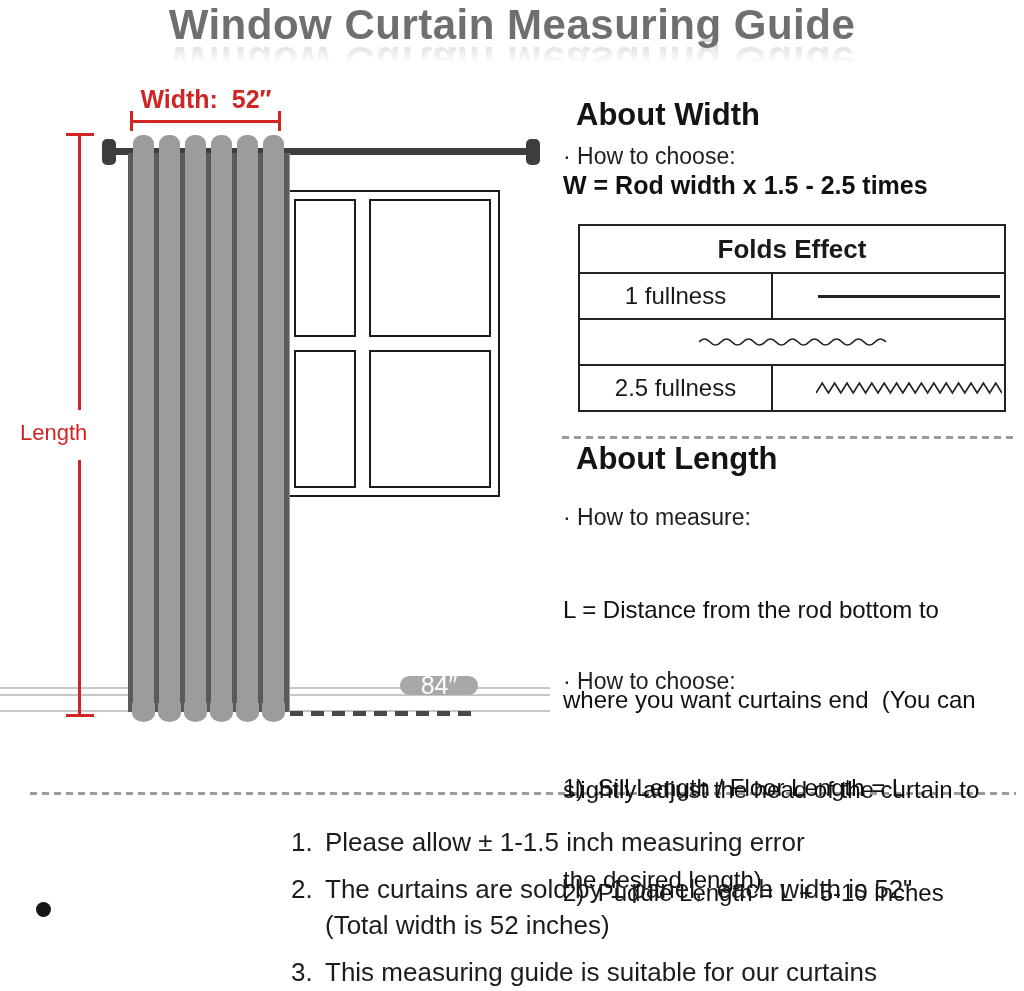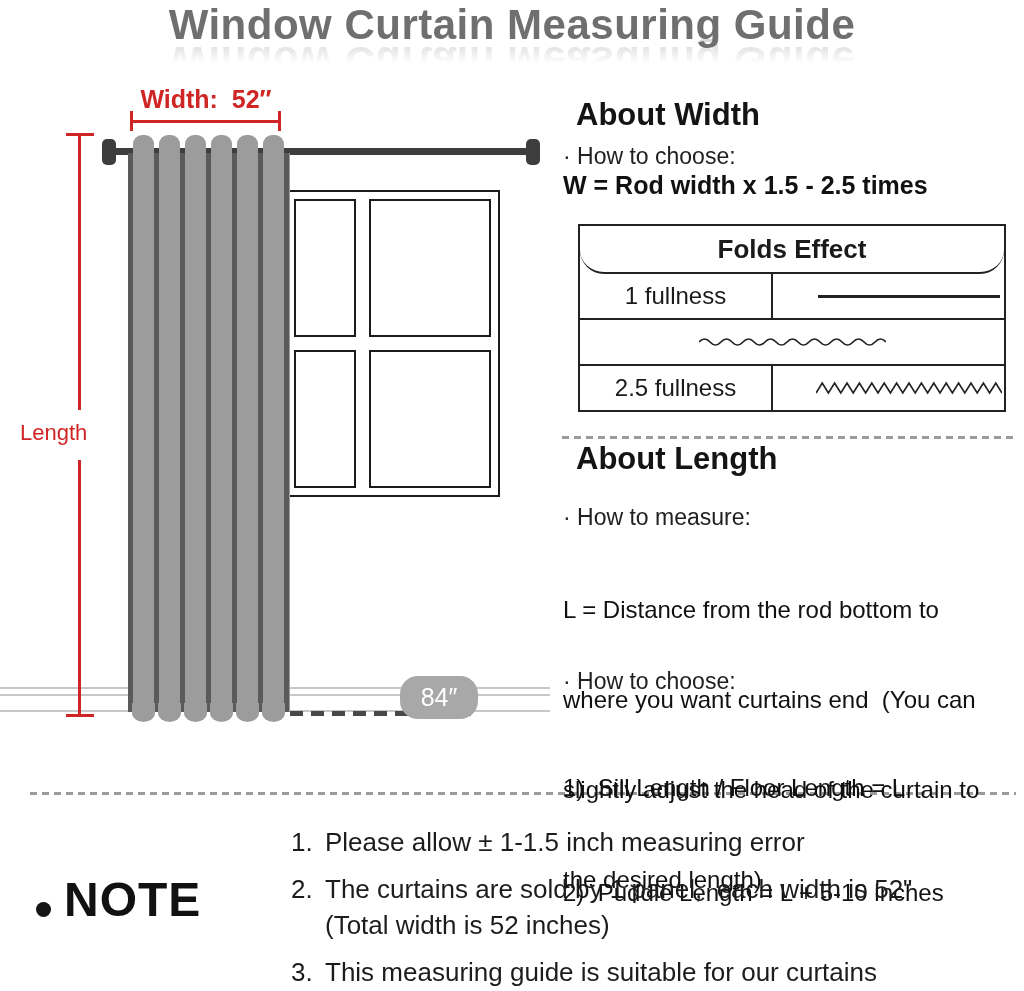--- a/index.html
+++ b/index.html
@@ -51,34 +51,34 @@
   .scallop{top:703px;width:23px;height:19px;background:#9c9c9c;border-radius:0 0 50% 50%;}
 
   
   .floor-line{left:0;width:550px;height:2px;background:#c7c7c7;}
   .fl1{top:687px;} .fl2{top:694px;} .fl3{top:710px;}
   .floor-dash{
     left:290px;top:711px;width:188px;height:5px;
     background:repeating-linear-gradient(90deg,#484848 0 13px,transparent 13px 21px);
   }
   .badge{
-    left:400px;top:676px;width:78px;height:43px;border-radius:18px;background:#a8a8a8;
+    left:400px;top:676px;width:78px;height:19px;border-radius:18px;background:#a8a8a8;
     color:#fff;font-size:25px;display:flex;align-items:center;justify-content:center;
   }
 
   
   .sec-heading{font-size:31px;font-weight:bold;color:#141414;}
   .bullet-line{font-size:23px;color:#212121;}
   .formula{font-size:25px;font-weight:bold;color:#111;white-space:pre;}
   .aw-heading{left:576px;top:97px;}
   .aw-bullet{left:563px;top:143px;}
   .aw-formula{left:563px;top:171px;}
 
   .folds-table{left:578px;top:224px;width:428px;box-sizing:border-box;border:2px solid #222;background:#fff;}
-  .ft-header{height:46px;line-height:46px;text-align:center;font-size:26px;font-weight:bold;border-bottom:2px solid #222;border-radius:24px;}
+  .ft-header{height:46px;line-height:46px;text-align:center;font-size:26px;font-weight:bold;border-bottom:2px solid #222;}
   .ft-row{display:flex;height:44px;border-bottom:2px solid #222;gap:41px;}
   .ft-row:last-child{border-bottom:none;}
   .ft-label{width:191px;border-right:2px solid #222;display:flex;align-items:center;justify-content:center;font-size:24px;}
   .ft-wave{flex:1;display:flex;align-items:center;justify-content:center;}
   .straight-line{width:182px;height:3px;background:#222;}
 
   .divider-dash{height:3px;background:repeating-linear-gradient(90deg,#9b9b9b 0 7px,transparent 7px 12px);}
   .div-right{left:562px;top:436px;width:452px;}
   .div-bottom{left:30px;top:792px;width:986px;}
 
@@ -188,21 +188,20 @@
     <div>slightly adjust the head of the curtain to</div>
     <div>the desired length)</div>
   </div>
   <div class="abs bullet-line al-choose-label">· How to choose:</div>
   <div class="abs al-options">
     <div>1)  Sill Length / Floor Length = L</div>
     <div>2)  Puddle Length = L + 5-10 inches</div>
   </div>
 
   <div class="abs note-bullet"></div>
-  <div class="abs note-heading">NOTE</div>
 
   <div class="abs note-item ni1">
     <div class="note-num">1.</div>
     <div class="note-text">Please allow ± 1-1.5 inch measuring error</div>
   </div>
   <div class="abs note-item ni2">
     <div class="note-num">2.</div>
     <div>
       <div class="note-text">The curtains are sold by 1 panel,  each width is 52"</div>
       <div class="note-text">(Total width is 52 inches)</div>

